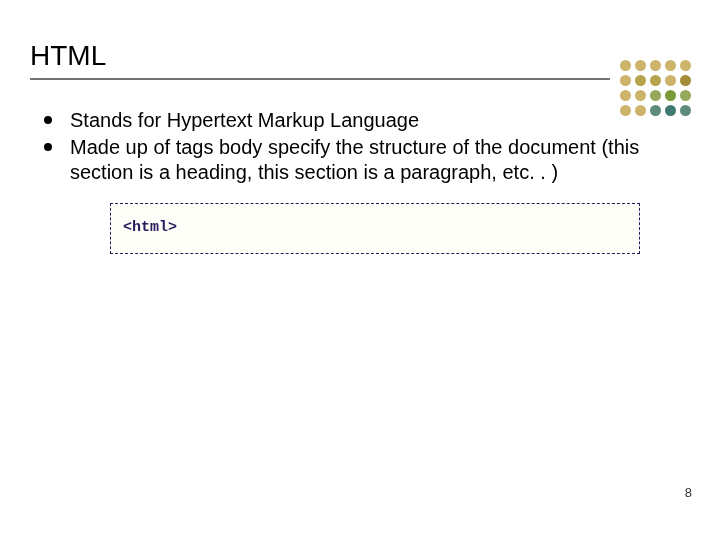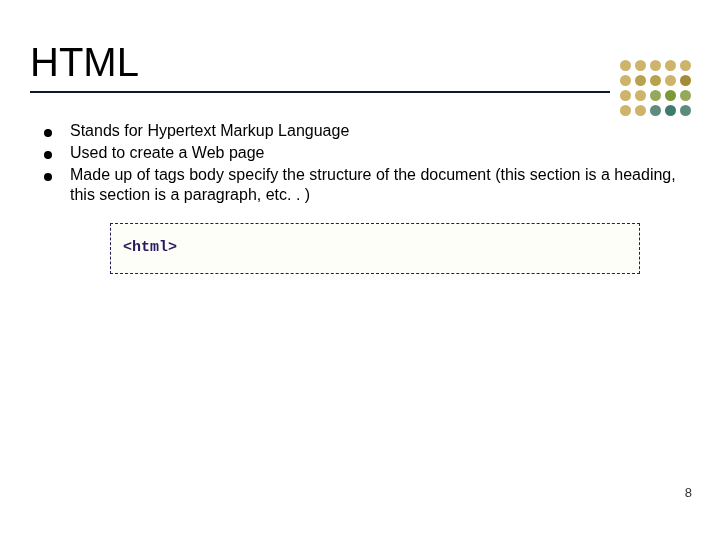--- a/index.html
+++ b/index.html
@@ -10,24 +10,24 @@
     font-family: Arial, Helvetica, sans-serif;
     position: relative;
     overflow: hidden;
   }
   .slide {
     padding: 40px 30px 20px 30px;
     position: relative;
     height: 100%;
   }
   .title {
-    font-size: 40px;
+    font-size: 28px;
     font-weight: normal;
     color: #000;
-    border-bottom: 2px solid #0f172a;
+    border-bottom: 2px solid #737373;
     padding-bottom: 6px;
     margin-bottom: 28px;
     width: 580px;
   }
   .dot-pattern {
     position: absolute;
     top: 60px;
     right: 28px;
     display: grid;
     grid-template-columns: repeat(5, 12px);
@@ -38,21 +38,21 @@
     width: 11px;
     height: 11px;
     border-radius: 50%;
   }
   .bullets {
     list-style: none;
     padding-left: 14px;
     margin-bottom: 18px;
   }
   .bullets li {
-    font-size: 16px;
+    font-size: 20px;
     line-height: 1.25;
     color: #000;
     position: relative;
     padding-left: 26px;
     margin-bottom: 2px;
   }
   .bullets li::before {
     content: "";
     position: absolute;
     left: 0;
@@ -109,21 +109,20 @@
     <span class="dot" style="background:#96a85a"></span>
     <span class="dot" style="background:#cdb46a"></span>
     <span class="dot" style="background:#cdb46a"></span>
     <span class="dot" style="background:#5f8a7e"></span>
     <span class="dot" style="background:#3f7a70"></span>
     <span class="dot" style="background:#5f8a7e"></span>
   </div>
 
   <ul class="bullets">
     <li>Stands for Hypertext Markup Language</li>
-    <li>Used to create a Web page</li>
     <li>Made up of tags body specify the structure of the document (this section is a heading, this section is a paragraph, etc. . )</li>
   </ul>
 
   <div class="code-box">
     <div class="code-line">&lt;html&gt;</div>
   </div>
 
   <div class="page-num">8</div>
 </div>
 

